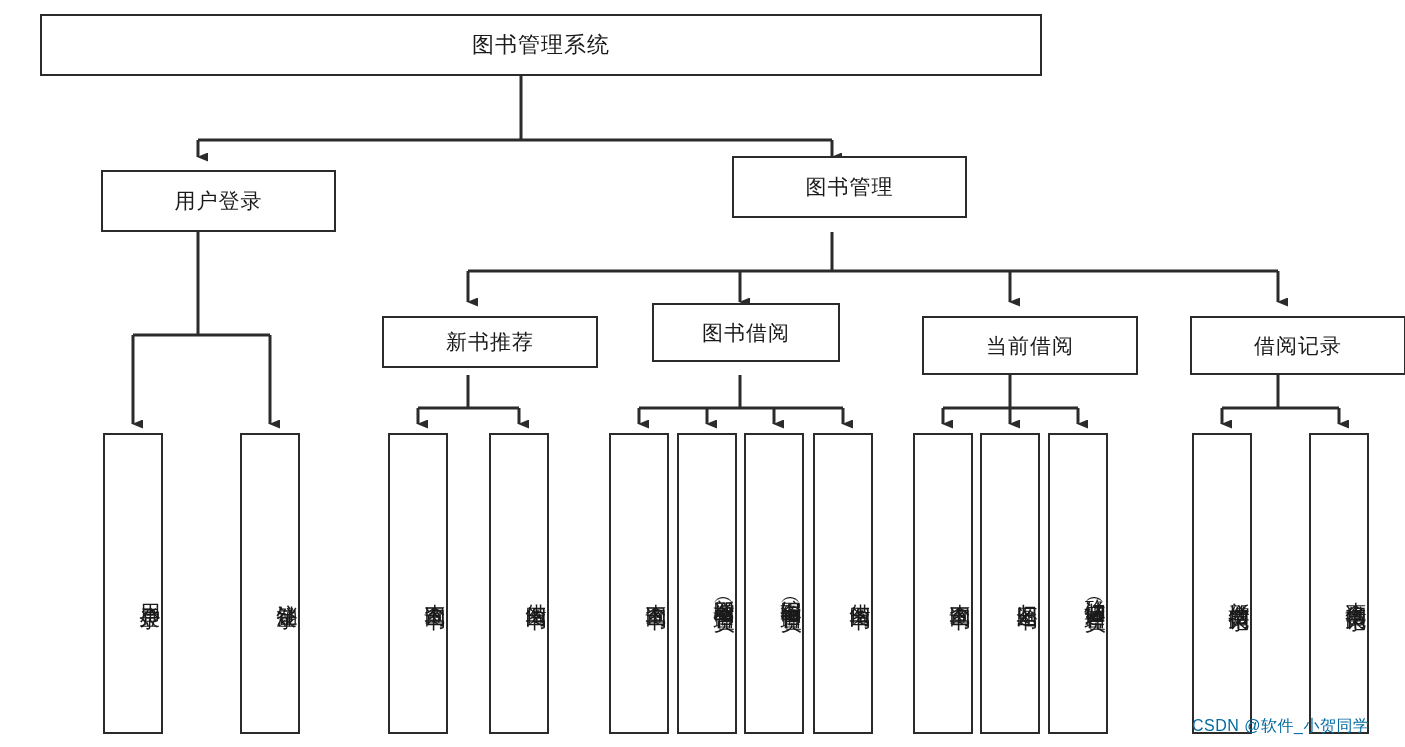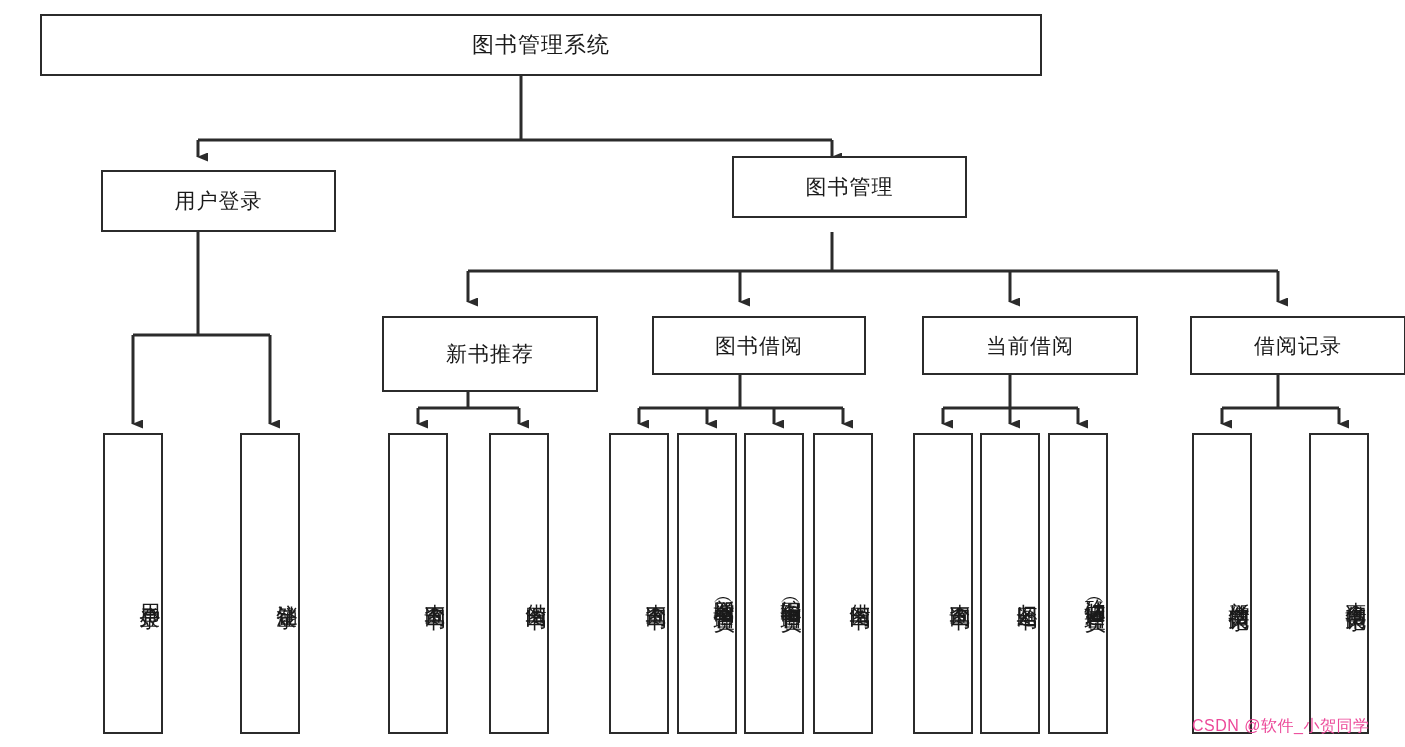--- a/index.html
+++ b/index.html
@@ -55,21 +55,21 @@
     line-height: 1.05;
   }
   .node.v .vtext {
     writing-mode: vertical-rl;
     text-orientation: upright;
     display: block;
   }
   .watermark {
     position: absolute;
     font-size: 16px;
-    color: #ec4899;
+    color: #0369a1;
     white-space: nowrap;
     letter-spacing: 0.5px;
   }
 </style>
 </head>
 <body>
 
 <div id="canvas">
 
   <svg id="wires" viewBox="0 0 1405 747" xmlns="http://www.w3.org/2000/svg">
@@ -126,24 +126,24 @@
     <span>图书管理系统</span>
   </div>
 
   <div class="node h" style="left:81px; top:170px; width:235px; height:62px;">
     <span>用户登录</span>
   </div>
   <div class="node h" style="left:712px; top:156px; width:235px; height:62px;">
     <span>图书管理</span>
   </div>
 
-  <div class="node h" style="left:362px; top:316px; width:216px; height:76px;">
+  <div class="node h" style="left:362px; top:316px; width:216px; height:52px;">
     <span>新书推荐</span>
   </div>
-  <div class="node h" style="left:632px; top:316px; width:214px; height:59px;">
+  <div class="node h" style="left:632px; top:303px; width:188px; height:59px;">
     <span>图书借阅</span>
   </div>
   <div class="node h" style="left:1170px; top:316px; width:216px; height:59px;">
     <span>借阅记录</span>
   </div>
   <div class="node h" style="left:902px; top:316px; width:216px; height:59px;">
     <span>当前借阅</span>
   </div>
 
   <div class="node v" style="left:103px; top:433px; width:60px; height:301px;">

